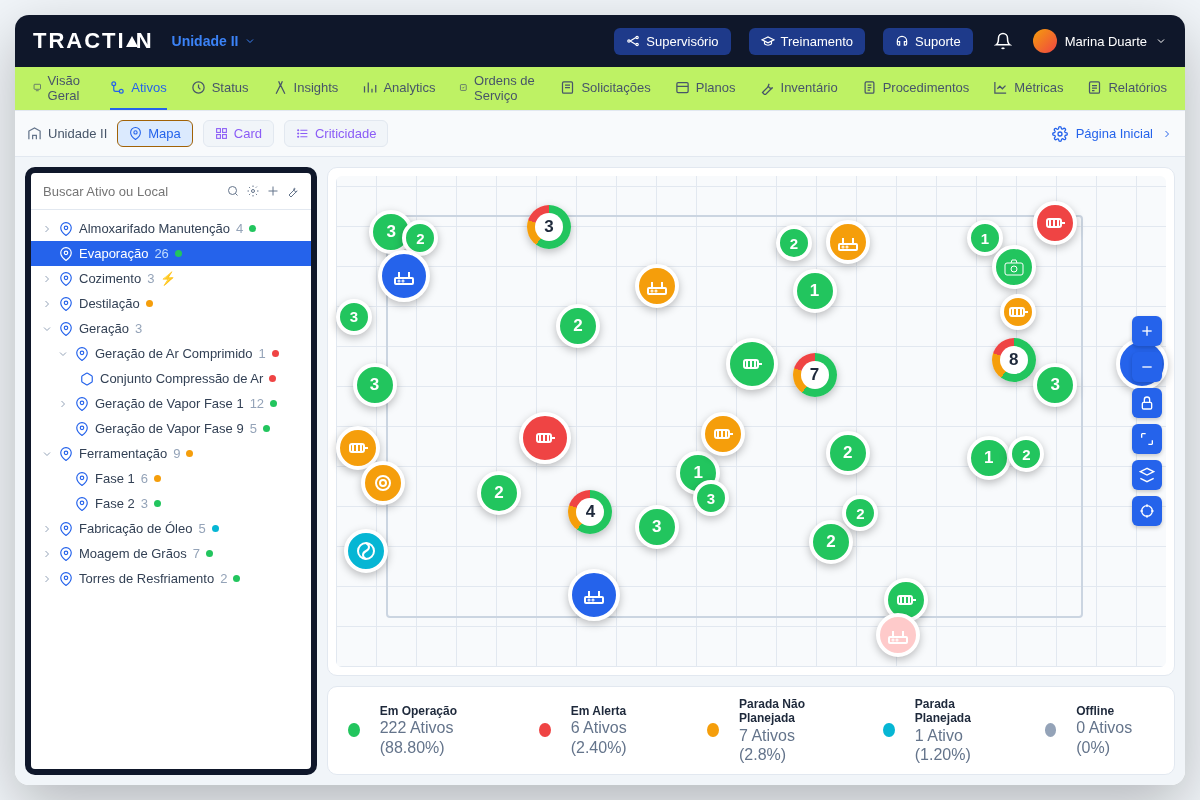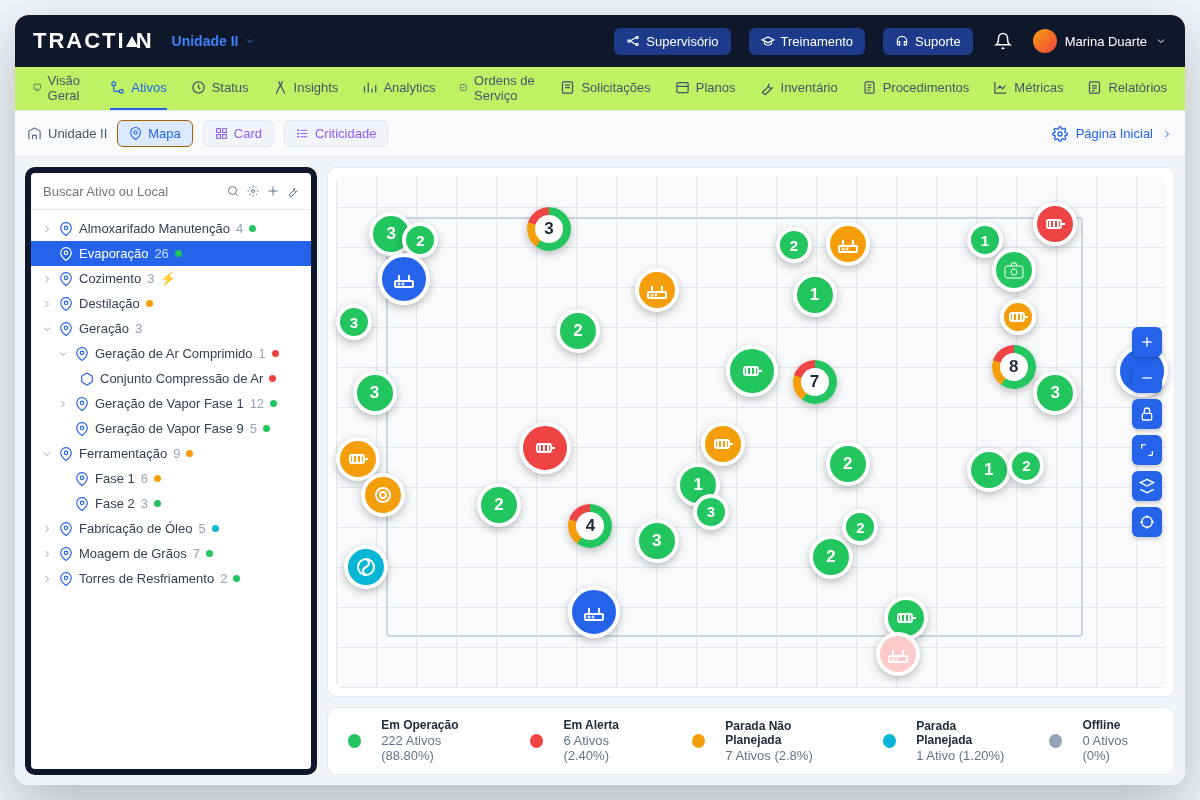--- a/index.html
+++ b/index.html
@@ -83,21 +83,21 @@
 
 .maptools { position:absolute; right:12px; top:50%; transform:translateY(-50%); display:flex; flex-direction:column; gap:6px;}
 .maptool { width:30px;height:30px;background:#2563eb;border-radius:6px;display:flex;align-items:center;justify-content:center;color:#fff;cursor:pointer;box-shadow:0 2px 4px rgba(0,0,0,0.2);}
 
 
 .legend { background:#fff; border:1px solid #e2e8f0; border-radius:10px; padding:10px 20px; display:flex; gap:40px; align-items:center; justify-content:center;}
 .leg-item { display:flex; align-items:center; gap:20px;}
 .leg-dot{width:14px;height:14px;border-radius:50%;}
 .leg-txt{display:flex;flex-direction:column;line-height:1.2;}
 .leg-title{font-weight:600;font-size:12px;color:#1e293b;}
-.leg-sub{font-size:13px;color:#64748b;}
+.leg-sub{font-size:16px;color:#64748b;}
 
 svg{display:block;}
 </style>
 </head>
 <body>
 
 <div class="app">
 <div class="shell">
 
 <div class="topbar">

